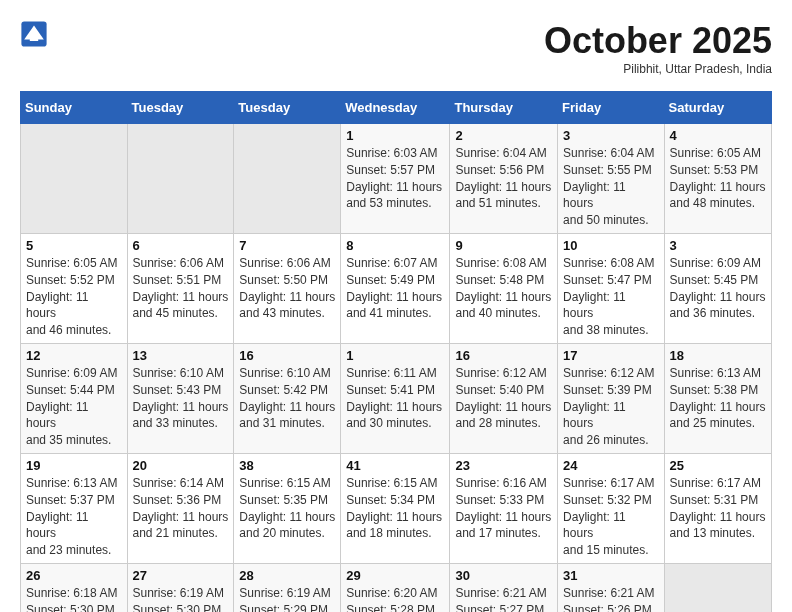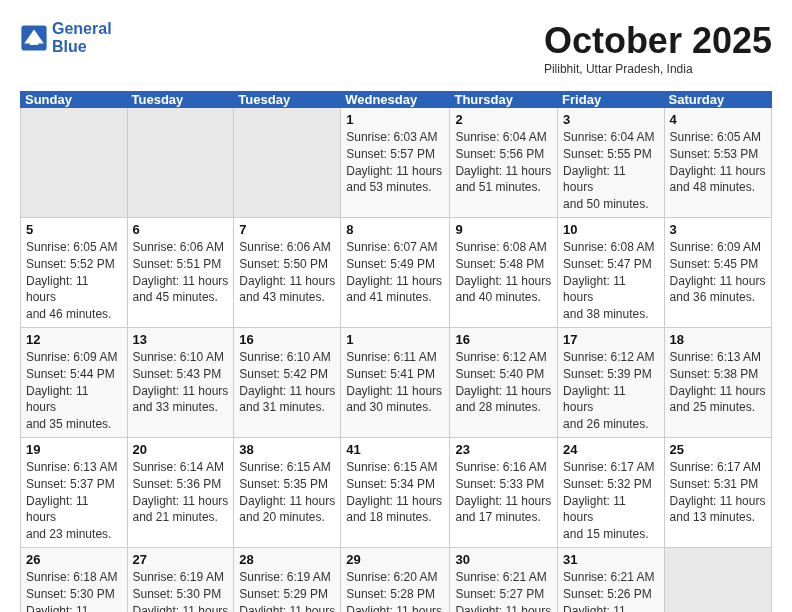--- a/index.html
+++ b/index.html
@@ -19,39 +19,40 @@
     .logo-area {
       display: flex;
       align-items: center;
       gap: 4px;
     }
     .logo-icon {
       width: 28px;
       height: 28px;
     }
     .title-area {
+      text-align: right;
     }
     .month-title {
       font-size: 36px;
       font-weight: bold;
       color: #1a1a1a;
     }
     .location-title {
       font-size: 12px;
       color: #333;
     }
     .calendar-table {
       width: 100%;
       border-collapse: collapse;
       font-size: 11px;
     }
     .calendar-table thead tr th {
       background-color: #2962b8;
       color: #fff;
-      padding: 0 4px;
+      padding: 8px 4px;
       text-align: left;
       font-size: 13px;
       font-weight: bold;
       border: 1px solid #2962b8;
     }
     .calendar-table tbody tr td {
       border: 1px solid #ccc;
       padding: 4px 5px;
       vertical-align: top;
       width: 113px;
@@ -83,24 +84,20 @@
 </head>
 <body>
 
 <div class="header-area">
   <div class="logo-area">
     <svg class="logo-icon" viewBox="0 0 40 40">
       <rect x="2" y="2" width="36" height="36" rx="4" fill="#2962b8"></rect>
       <polygon points="20,8 34,28 6,28" fill="white"></polygon>
       <rect x="14" y="22" width="12" height="8" fill="white"></rect>
     </svg>
-    <div>
-      <div style="font-size:16px;font-weight:bold;color:#2962b8;">General</div>
-      <div style="font-size:16px;font-weight:bold;color:#2962b8;">Blue</div>
-    </div>
   </div>
   <div class="title-area">
     <div class="month-title">October 2025</div>
     <div class="location-title">Pilibhit, Uttar Pradesh, India</div>
   </div>
 </div>
 
 <table class="calendar-table">
   <thead>
     <tr>

